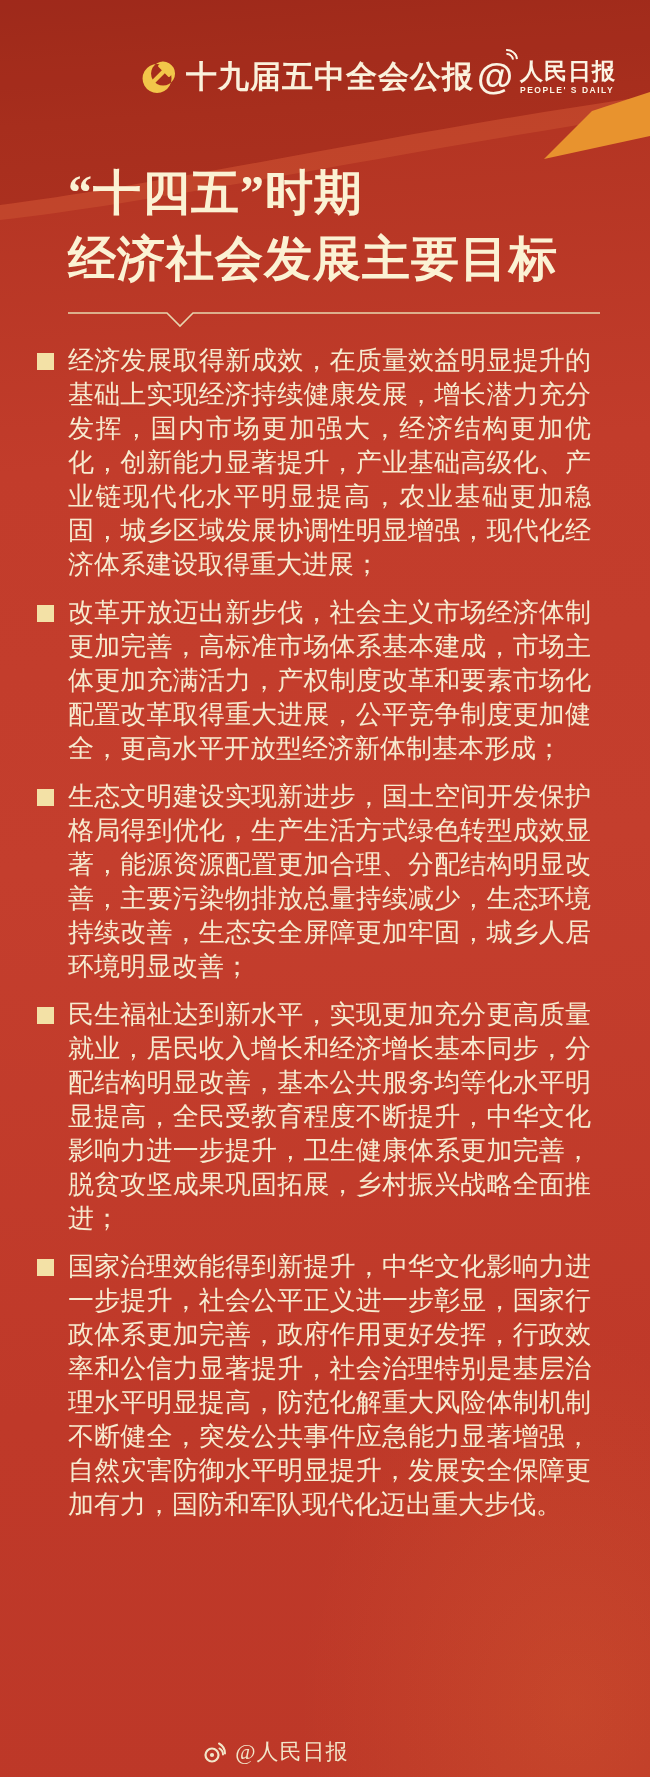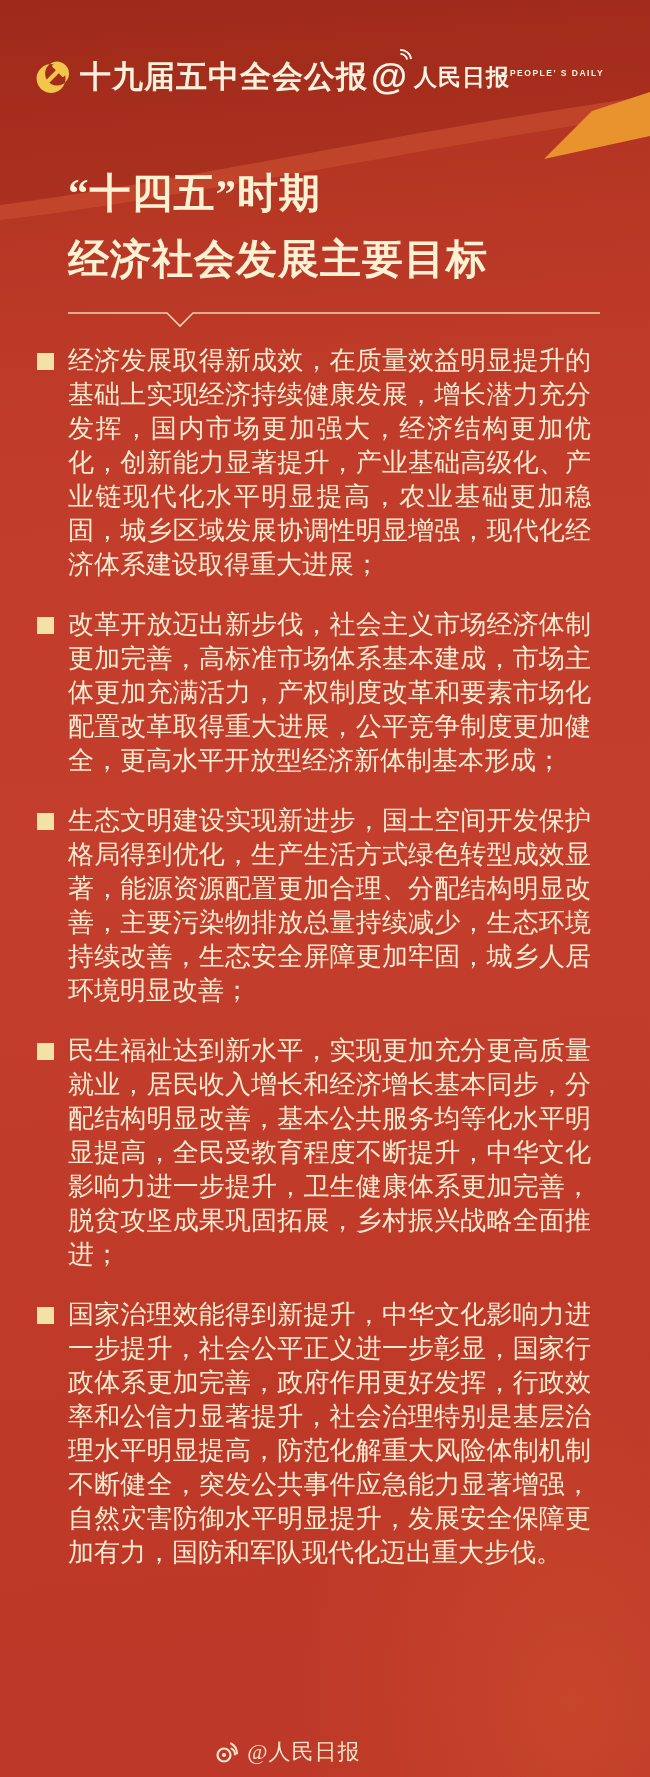--- a/index.html
+++ b/index.html
@@ -7,49 +7,49 @@
   body{
     width:650px;height:1777px;position:relative;overflow:hidden;
     font-family:"Liberation Serif","DejaVu Serif",serif;
     background:
       radial-gradient(ellipse 60% 30% at 88% 96%, rgba(250,150,60,.14), rgba(250,150,60,0) 70%),
       linear-gradient(176deg,#a82e1f 0%,#b23422 7%,#c23c2b 26%,#c43e2d 48%,#bf3929 78%,#bd3828 100%);
   }
   .decor{position:absolute;top:0;left:0;pointer-events:none;}
 
   
-  .header{position:absolute;top:55px;left:20px;right:34px;display:flex;justify-content:center;align-items:center;}
+  .header{position:absolute;top:55px;left:20px;right:34px;display:flex;justify-content:flex-end;align-items:center;}
   .header-left{display:flex;align-items:center;}
   .emblem{width:40px;height:40px;margin-right:8px;}
   .badge-title{font-size:31px;font-weight:bold;color:#FAF1DC;letter-spacing:1px;white-space:nowrap;}
   .logo{display:flex;align-items:center;}
   .at-wrap{position:relative;width:42px;height:44px;margin-right:4px;}
   .at-glyph{font-family:"Liberation Sans","DejaVu Sans",sans-serif;font-size:37px;font-weight:bold;color:#FBF4E4;line-height:44px;display:block;text-align:center;}
   .arc{position:absolute;border:2px solid transparent;border-top-color:#FBF4E4;border-radius:50%;transform:rotate(40deg);}
   .arc1{width:10px;height:10px;top:-2px;right:2px;}
   .arc2{width:18px;height:18px;top:-6px;right:-2px;}
-  .logo-text{display:flex;flex-direction:row;line-height:1;}
+  .logo-text{display:flex;flex-direction:column;line-height:1;}
   .logo-cn{font-size:23px;font-weight:bold;color:#FBF4E4;letter-spacing:1px;font-family:"Liberation Sans","DejaVu Sans",sans-serif;}
   .logo-en{font-size:8.5px;color:#FBF4E4;letter-spacing:1.5px;margin-top:3px;font-family:"Liberation Sans","DejaVu Sans",sans-serif;font-weight:bold;}
 
   
   .title{position:absolute;top:160px;left:68px;color:#FBF2D4;font-weight:bold;}
-  .title-line{font-size:41px;line-height:66px;letter-spacing:1px;white-space:nowrap;}
+  .title-line{font-size:48px;line-height:66px;letter-spacing:1px;white-space:nowrap;}
 
   
   .divider{position:absolute;top:300px;left:0;}
 
   
-  .goals{position:absolute;top:344px;left:37px;width:576px;display:flex;flex-direction:column;gap:26px;}
+  .goals{position:absolute;top:344px;left:37px;width:576px;display:flex;flex-direction:column;gap:14px;}
   .goal{display:flex;align-items:flex-start;}
   .goal-bullet{flex:none;width:17px;height:17px;margin-top:9px;margin-right:14px;background:#F3E1A6;}
   .goal-text{width:523px;font-size:26px;line-height:34px;color:#F6EBD0;text-align:justify;text-justify:inter-ideograph;}
 
   
-  .footer{position:absolute;left:12px;bottom:10px;width:550px;display:flex;justify-content:center;align-items:center;}
+  .footer{position:absolute;left:0;bottom:10px;width:550px;display:flex;justify-content:center;align-items:center;}
   .weibo-icon{margin-right:7px;}
   .footer-credit{font-size:22px;color:#F2E6CA;letter-spacing:1px;}
 </style>
 </head>
 <body>
 
 <svg class="decor" width="650" height="260" viewBox="0 0 650 260">
   <path d="M0,0 L650,0 L650,96 C420,128 160,185 0,205 Z" fill="rgba(110,18,8,0.16)"></path>
   <path d="M0,205 C160,185 420,128 650,96 L650,114 C420,148 160,202 0,220 Z" fill="rgba(255,150,80,0.16)"></path>
   <polygon points="650,92 650,136 544,159 592,111" fill="#E8932E"></polygon>

